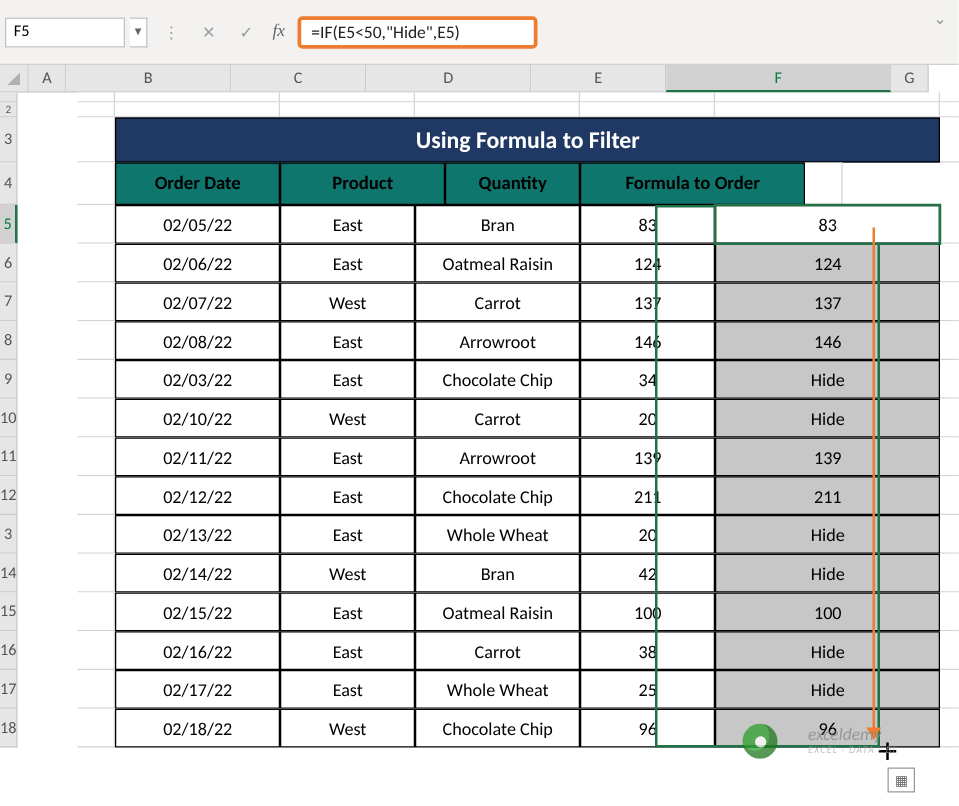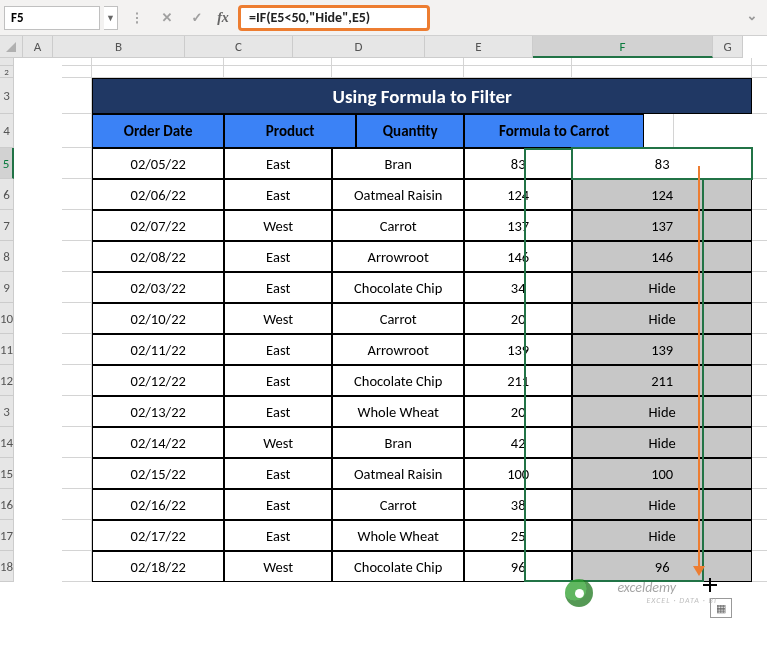--- a/index.html
+++ b/index.html
@@ -6,28 +6,27 @@
   body {
     margin: 0;
     font-family: Calibri, Arial, sans-serif;
     background: #fff;
     width: 767px;
     height: 645px;
     overflow: hidden;
     position: relative;
   }
   .top-bar {
-    height: 36px;
+    height: 52px;
     display: flex;
     align-items: center;
     border-bottom: 1px solid #d0d0d0;
     background: #f3f2f1;
     padding: 0 4px;
     gap: 4px;
-    font-weight: bold;
   }
   .name-box {
     width: 96px;
     height: 24px;
     background: #fff;
     border: 1px solid #c0c0c0;
     display: flex;
     align-items: center;
     padding: 0 6px;
     font-size: 13px;
@@ -147,21 +146,21 @@
   .rd { height: 31px; }
 
   .title-cell {
     background: #203864;
     color: #fff;
     font-weight: bold;
     font-size: 19px;
     border: 1px solid #000;
   }
   .header-cell {
-    background: #3b82f6;
+    background: #0f766e;
     color: #000;
     font-weight: bold;
     font-size: 15px;
     border: 1px solid #000;
   }
   .data-cell {
     border: 1px solid #000;
     font-size: 14.5px;
     color: #000;
     background: #fff;
@@ -228,21 +227,21 @@
     pointer-events:none;
     font-style:italic;
   }
   .wm-logo {
     width:28px;height:28px;border-radius:50%;
     background: radial-gradient(circle at 35% 35%, #2ca02c 0 45%, #1d771d 46% 100%);
     position:relative;
   }
   .wm-logo::after{content:'';position:absolute;left:10px;top:10px;width:9px;height:9px;background:#fff;border-radius:50%;}
   .wm-text { font-size:14px;color:#888; line-height:1;}
-  .wm-sub { font-size:8px;color:#aaa;letter-spacing:1px;margin-left:29px;}
+  .wm-sub { font-size:8px;color:#aaa;letter-spacing:1px;}
   .expand-icon {
     position:absolute;
     right:6px; top:6px;
     width:18px;height:18px;
     color:#999;font-size:13px;
     display:flex;align-items:center;justify-content:center;
   }
 </style>
 </head>
 <body>
@@ -328,21 +327,21 @@
       <div class="cell cA"></div>
       <div class="cell title-cell" style="width:660px">Using Formula to Filter</div>
       <div class="cell cG"></div>
     </div>
 
     <div class="row r4">
       <div class="cell cA"></div>
       <div class="cell header-cell cB">Order Date</div>
       <div class="cell header-cell cD">Product</div>
       <div class="cell header-cell cE">Quantity</div>
-      <div class="cell header-cell cF">Formula to Carrot</div>
+      <div class="cell header-cell cF">Formula to Order</div>
       <div class="cell cG"></div>
     </div>
 
     <div id="data-rows">
         <div class="row rd">
           <div class="cell cA"></div>
           <div class="cell data-cell cB">02/05/22</div>
           <div class="cell data-cell cC">East</div>
           <div class="cell data-cell cD">Bran</div>
           <div class="cell data-cell cE">83</div>

